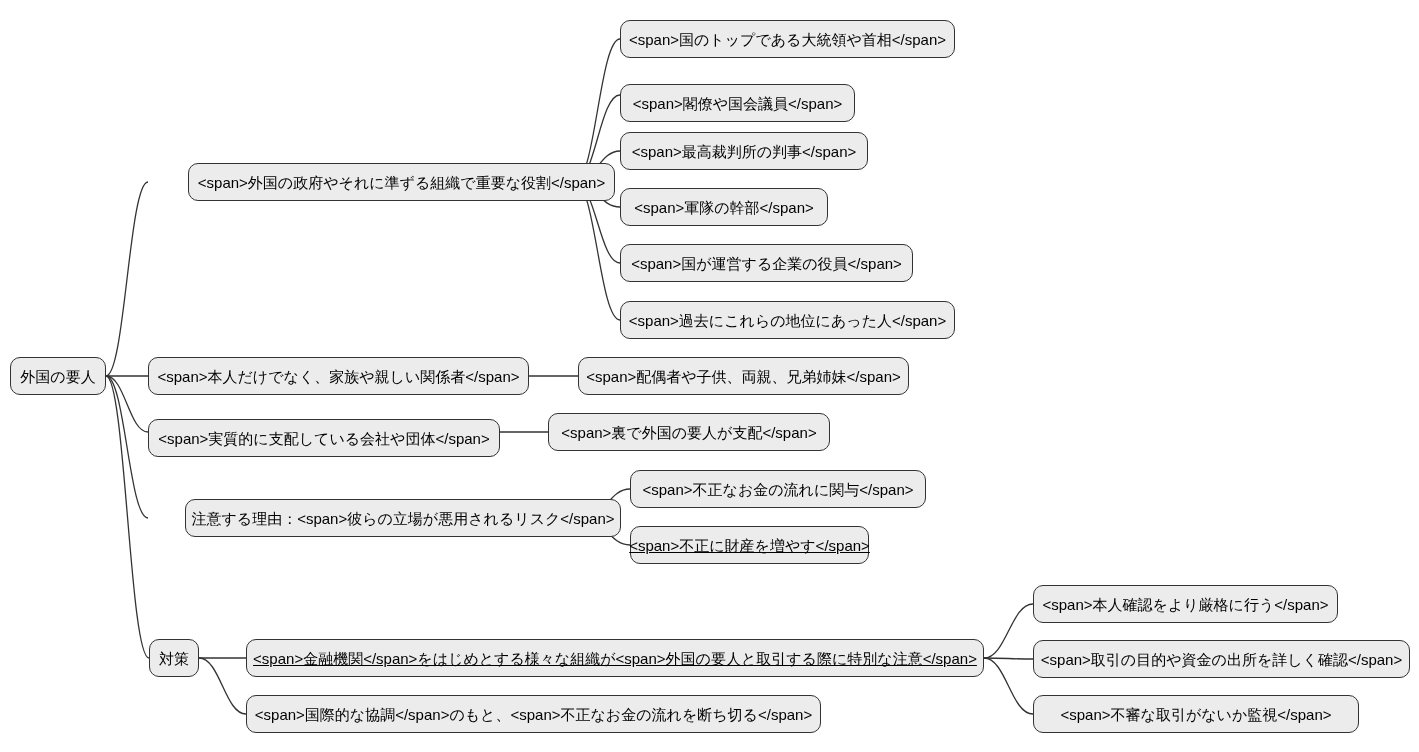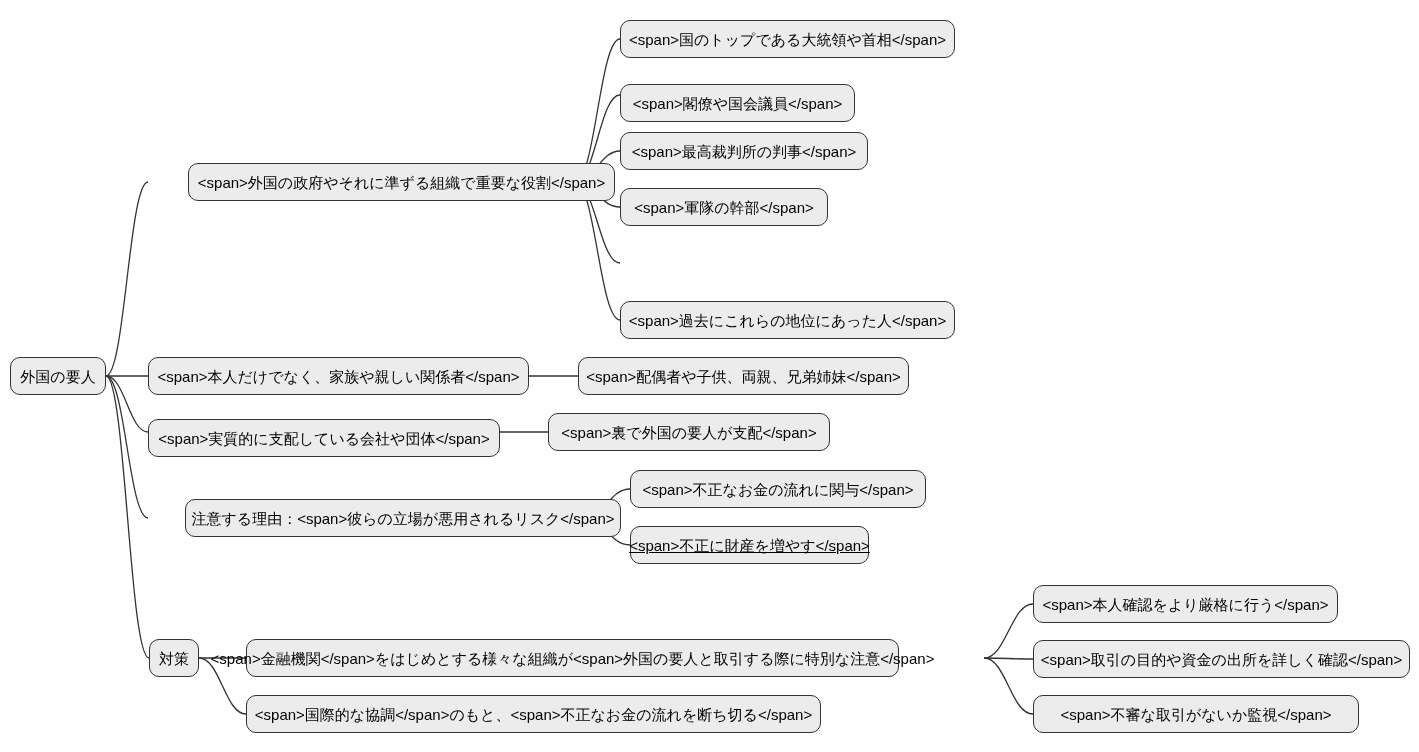--- a/index.html
+++ b/index.html
@@ -79,31 +79,32 @@
       <path d="M984,658 C1006.05,658 1010.95,714 1033,714"></path>
     </svg>
 
   <div class="node" id="n-root" style="left:10px;   top:357px; width:96px;">外国の要人</div>
 
   <div class="node" id="n-b1" style="left:148px;  top:163px; width:427px;margin-left:40px;">&lt;span&gt;外国の政府やそれに準ずる組織で重要な役割&lt;/span&gt;</div>
   <div class="node" id="n-b1c1" style="left:620px;  top:20px;  width:335px;">&lt;span&gt;国のトップである大統領や首相&lt;/span&gt;</div>
   <div class="node" id="n-b1c2" style="left:620px;  top:76px;  width:235px;margin-top:8px;">&lt;span&gt;閣僚や国会議員&lt;/span&gt;</div>
   <div class="node" id="n-b1c3" style="left:620px;  top:132px; width:248px;">&lt;span&gt;最高裁判所の判事&lt;/span&gt;</div>
   <div class="node" id="n-b1c4" style="left:620px;  top:188px; width:208px;">&lt;span&gt;軍隊の幹部&lt;/span&gt;</div>
+  <div class="node" id="n-b1c5" style="left:620px;  top:244px; width:293px;">&lt;span&gt;国が運営する企業の役員&lt;/span&gt;</div>
   <div class="node" id="n-b1c6" style="left:620px;  top:301px; width:335px;">&lt;span&gt;過去にこれらの地位にあった人&lt;/span&gt;</div>
 
   <div class="node" id="n-b2" style="left:148px;  top:357px; width:381px;">&lt;span&gt;本人だけでなく、家族や親しい関係者&lt;/span&gt;</div>
   <div class="node" id="n-b2c1" style="left:578px;  top:357px; width:331px;">&lt;span&gt;配偶者や子供、両親、兄弟姉妹&lt;/span&gt;</div>
 
   <div class="node" id="n-b3" style="left:148px;  top:413px; width:352px;margin-top:6px;">&lt;span&gt;実質的に支配している会社や団体&lt;/span&gt;</div>
   <div class="node" id="n-b3c1" style="left:548px;  top:413px; width:282px;">&lt;span&gt;裏で外国の要人が支配&lt;/span&gt;</div>
 
   <div class="node" id="n-b4" style="left:148px;  top:499px; width:436px;margin-left:37px;">注意する理由：&lt;span&gt;彼らの立場が悪用されるリスク&lt;/span&gt;</div>
   <div class="node" id="n-b4c1" style="left:630px;  top:470px; width:296px;">&lt;span&gt;不正なお金の流れに関与&lt;/span&gt;</div>
   <div class="node" id="n-b4c2" style="left:630px;  top:526px; width:239px;text-decoration:underline;">&lt;span&gt;不正に財産を増やす&lt;/span&gt;</div>
 
   <div class="node" id="n-b5" style="left:149px;  top:639px; width:50px;">対策</div>
-  <div class="node" id="n-b5c1" style="left:246px; top:639px; width:653px;">&lt;span&gt;金融機関&lt;/span&gt;をはじめとする様々な組織が&lt;span&gt;外国の要人と取引する際に特別な注意&lt;/span&gt;</div>
+  <div class="node" id="n-b5c1" style="left:246px; top:639px; width:738px;text-decoration:underline;">&lt;span&gt;金融機関&lt;/span&gt;をはじめとする様々な組織が&lt;span&gt;外国の要人と取引する際に特別な注意&lt;/span&gt;</div>
   <div class="node" id="n-b5c1a" style="left:1033px; top:585px; width:305px;">&lt;span&gt;本人確認をより厳格に行う&lt;/span&gt;</div>
   <div class="node" id="n-b5c1b" style="left:1033px; top:640px; width:377px;">&lt;span&gt;取引の目的や資金の出所を詳しく確認&lt;/span&gt;</div>
   <div class="node" id="n-b5c1c" style="left:1033px; top:695px; width:326px;">&lt;span&gt;不審な取引がないか監視&lt;/span&gt;</div>
   <div class="node" id="n-b5c2" style="left:246px;  top:695px; width:575px;">&lt;span&gt;国際的な協調&lt;/span&gt;のもと、&lt;span&gt;不正なお金の流れを断ち切る&lt;/span&gt;</div>
 </div>
 
 </body></html>

